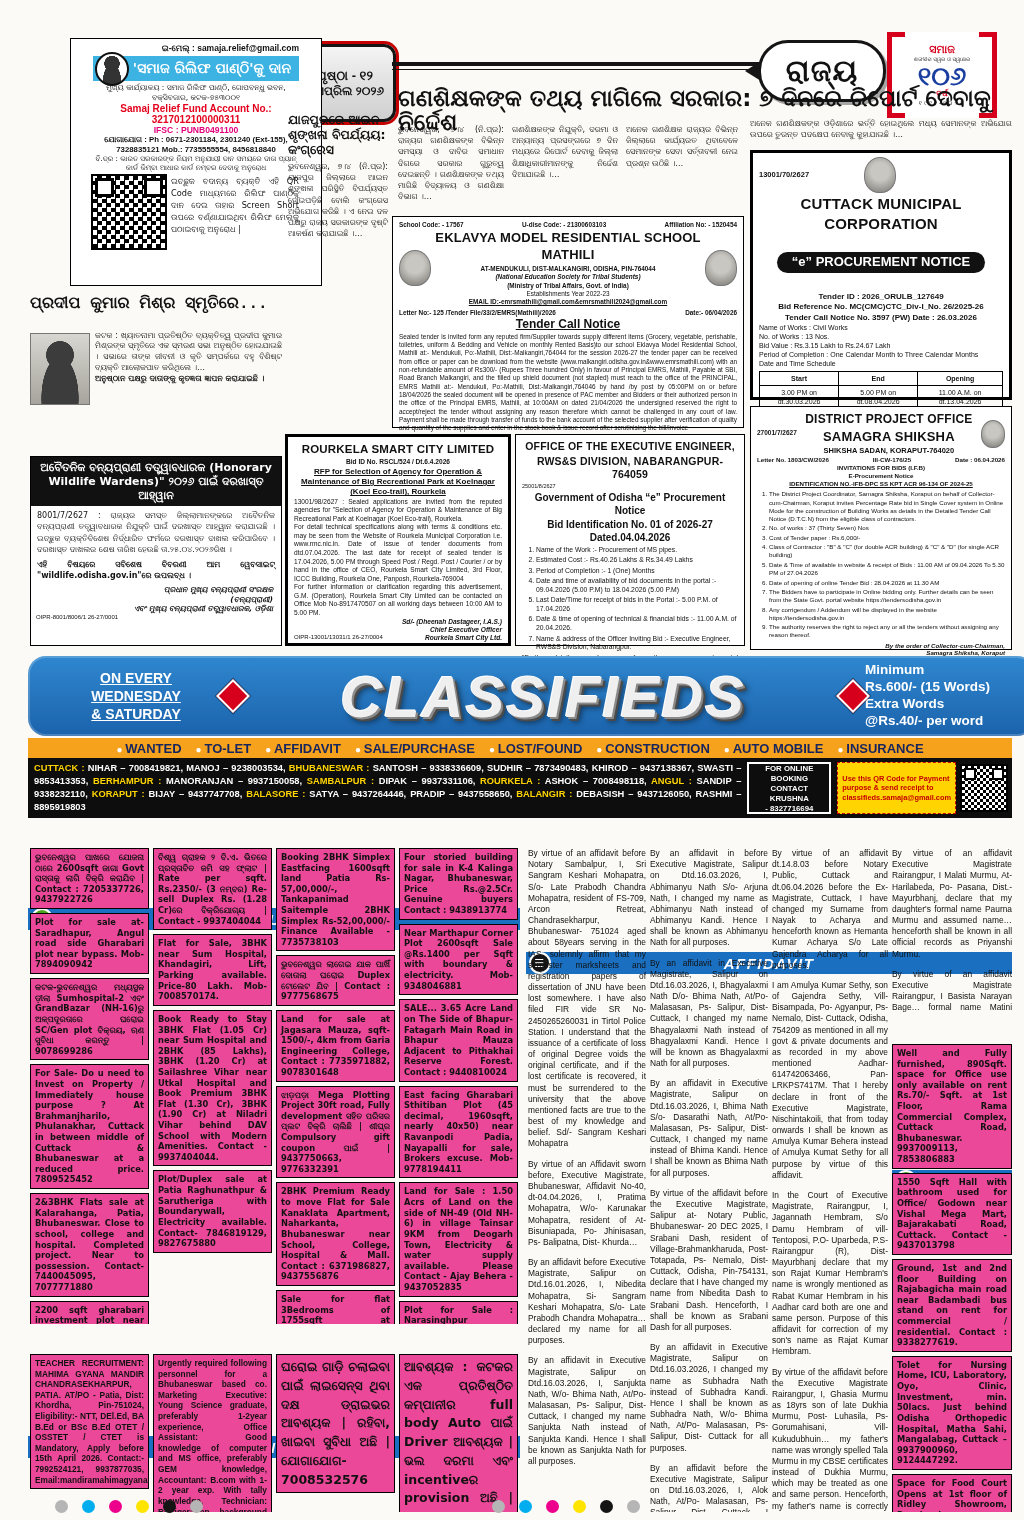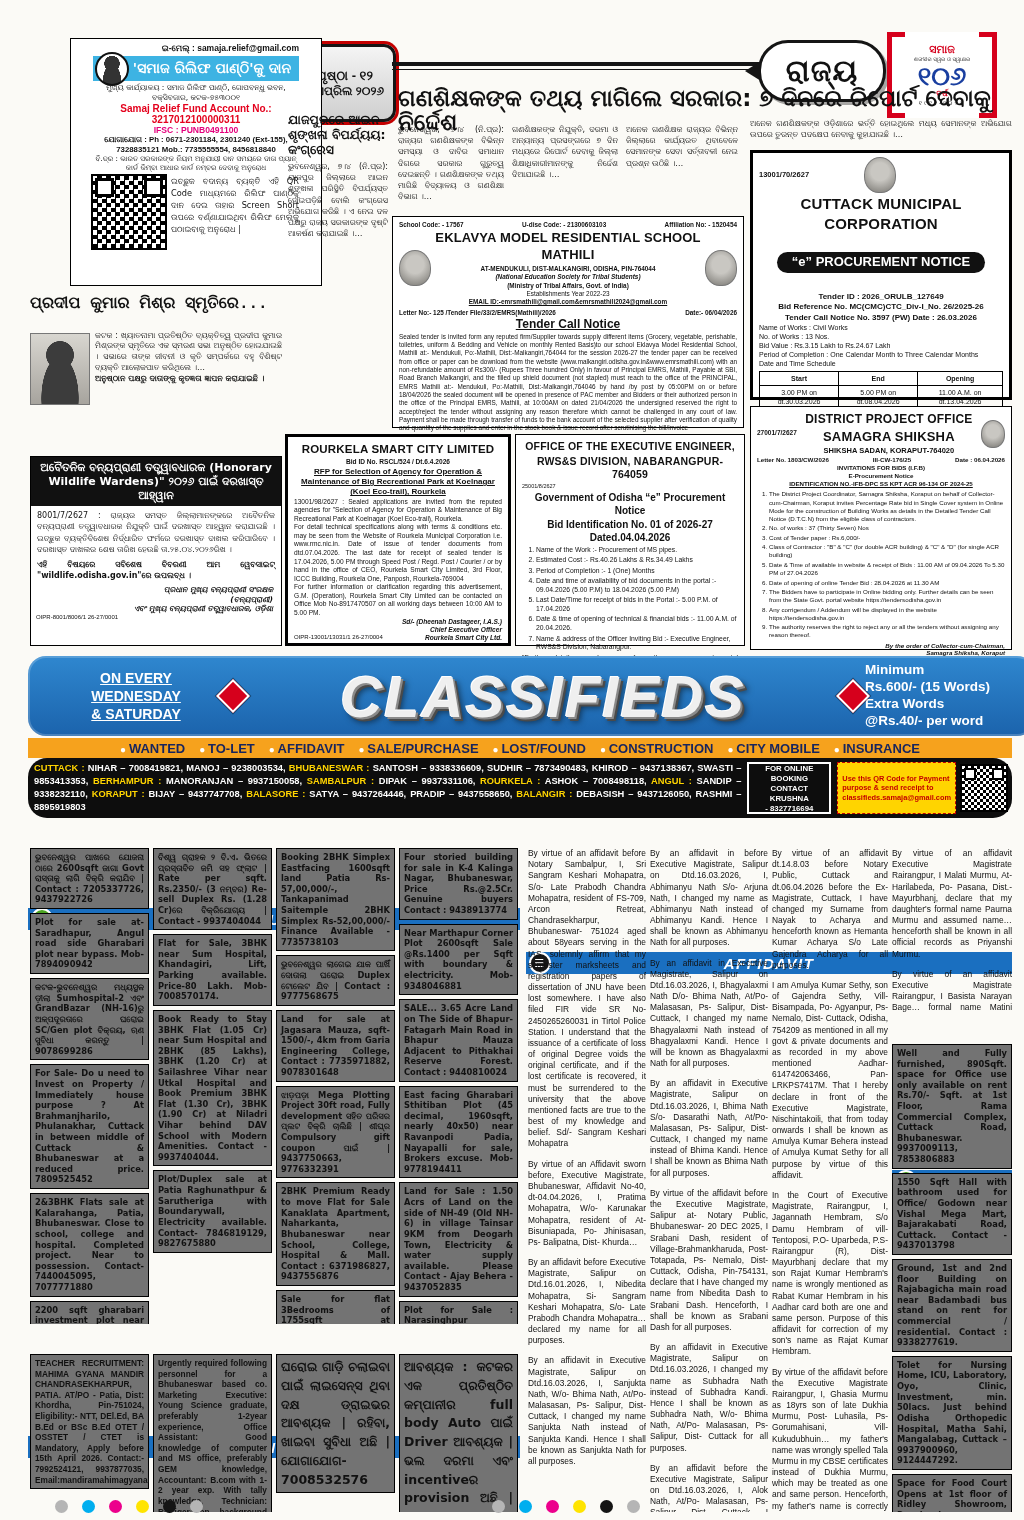--- a/index.html
+++ b/index.html
@@ -95,21 +95,21 @@
   .qrnote{background:#ffd400;color:#c40000;border:1.5px dashed #c40000;font-size:7.4px;font-weight:bold;
           padding:3px 4px;flex:0 0 104px;display:flex;align-items:center;text-align:left;line-height:1.25;}
   
   .sechead{background:#1a6fc0;color:#fff;font-weight:900;font-size:15px;letter-spacing:1.5px;
            display:flex;align-items:center;justify-content:center;position:relative;font-style:italic;}
   .ico{position:absolute;left:3px;top:50%;transform:translateY(-50%);width:18px;height:18px;border-radius:50%;
        display:flex;align-items:center;justify-content:center;font-size:11px;color:#fff;border:2px solid #fff;}
   .ico.green{background:#4aa321;} .ico.black{background:#161616;}
   .ico.lens{background:#f2f2f2;color:#222;}
   .adcol .ad{border:1.2px solid #000;padding:3px 4px;margin-bottom:4px;font-size:8.3px;line-height:1.28;
-             text-align:justify;font-weight:bold;background:#737373;}
+             text-align:justify;font-weight:bold;background:#ec4899;}
   .adcol .ad.big{font-size:12.5px;line-height:1.5;}
   .affcol p{margin:0 0 9px;font-size:8.4px;line-height:1.33;text-align:justify;}
   
   .dots{display:flex;gap:14px;}
   .dots i{width:13px;height:13px;border-radius:50%;display:block;}
 </style>
 </head>
 <body>
 
 <div class="page">
@@ -358,24 +358,24 @@
       </div>
   </div>
   <div class="abs catbar" style="left:28px;top:738px;width:984px;height:20px;">
 
   <span>WANTED</span>
       <span>TO-LET</span>
       <span>AFFIDAVIT</span>
       <span>SALE/PURCHASE</span>
       <span>LOST/FOUND</span>
       <span>CONSTRUCTION</span>
-      <span>CITY MOBILE</span>
+      <span>AUTO MOBILE</span>
       <span>INSURANCE</span>
     </div>
-  <div class="abs contactbar" style="left:28px;top:758px;width:984px;height:60px;border-radius:19px;">
+  <div class="abs contactbar" style="left:28px;top:758px;width:984px;height:60px;">
     <div class="contactlist">
       
     <span><span class="city">CUTTACK :</span><span> NIHAR – 7008419821, MANOJ – 9238003534, </span></span><span><span class="city">BHUBANESWAR :</span><span> SANTOSH – 9338336609, SUDHIR – 7873490483, KHIROD – 9437138367, SWASTI – 9853413353, </span></span><span><span class="city">BERHAMPUR :</span><span> MANORANJAN – 9937150058, </span></span><span><span class="city">SAMBALPUR :</span><span> DIPAK – 9937331106, </span></span><span><span class="city">ROURKELA :</span><span> ASHOK – 7008498118, </span></span><span><span class="city">ANGUL :</span><span> SANDIP – 9338232110, </span></span><span><span class="city">KORAPUT :</span><span> BIJAY – 9437747708, </span></span><span><span class="city">BALASORE :</span><span> SATYA – 9437264446, PRADIP – 9437558650, </span></span><span><span class="city">BALANGIR :</span><span> DEBASISH – 9437126050, RASHMI – 8895919803</span></span></div>
     <div class="bookbox">
 
     <div>FOR ONLINE</div>
         <div>BOOKING</div>
         <div>CONTACT</div>
         <div>KRUSHNA</div>
         <div>- 8327716694</div>

